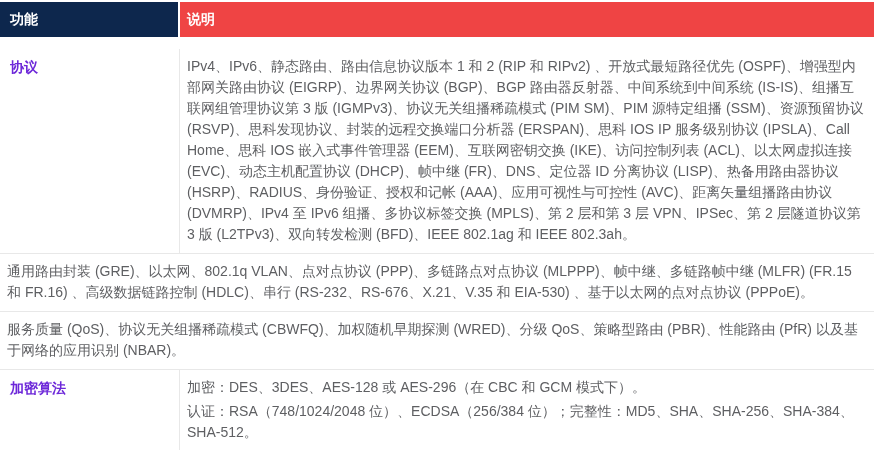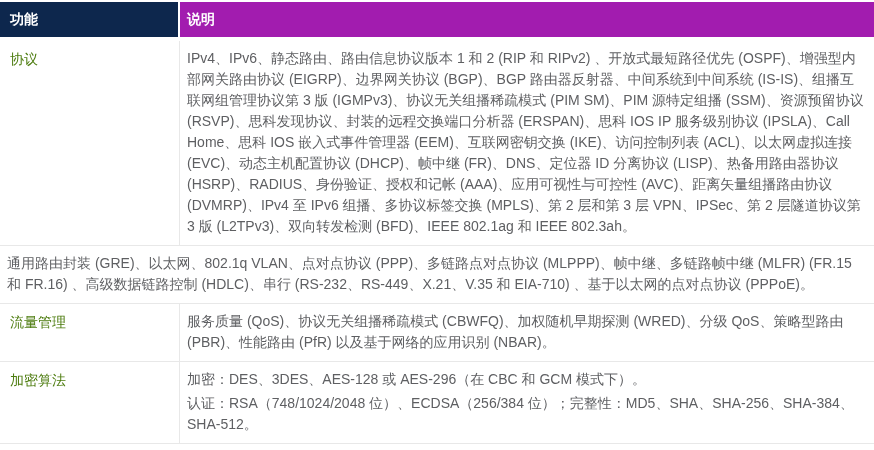--- a/index.html
+++ b/index.html
@@ -19,22 +19,22 @@
     display: flex;
     align-items: stretch;
     border-bottom: 1px solid #e8e8e8;
   }
   .row:last-child { border-bottom: 1px solid #e8e8e8; }
   .cell-feature {
     width: 180px;
     flex: 0 0 180px;
     padding: 8px 10px;
     border-right: 1px solid #e8e8e8;
-    color: #4d7c0f;
-    font-weight: 400;
+    color: #6d28d9;
+    font-weight: 700;
     font-size: 14px;
     line-height: 21px;
   }
   .cell-desc {
     flex: 1 1 auto;
     padding: 7px 10px 8px 7px;
     color: #5e5f62;
     font-size: 14px;
     line-height: 21px;
   }
@@ -46,56 +46,55 @@
     background: #0d274d;
     color: #ffffff;
     border-right: 2px solid #ffffff;
     display: flex;
     align-items: center;
     min-height: 35px;
     padding: 6px 10px;
     font-weight: 700;
   }
   .row.header .cell-desc {
-    background: #a21caf;
+    background: #ef4444;
     color: #ffffff;
     display: flex;
     align-items: center;
     min-height: 35px;
     padding: 6px 26px 6px 7px;
     font-weight: 700;
   }
   
-  .row.header { margin-bottom: 4px; }
+  .row.header { margin-bottom: 12px; }
 </style>
 </head>
 <body>
 
 <div class="spec-table">
 
   <div class="row header">
     <div class="cell-feature">功能</div>
     <div class="cell-desc">说明</div>
   </div>
 
   <div class="row">
     <div class="cell-feature">协议</div>
     <div class="cell-desc">
       <p>IPv4、IPv6、静态路由、路由信息协议版本 1 和 2 (RIP 和 RIPv2) 、开放式最短路径优先 (OSPF)、增强型内部网关路由协议 (EIGRP)、边界网关协议 (BGP)、BGP 路由器反射器、中间系统到中间系统 (IS-IS)、组播互联网组管理协议第 3 版 (IGMPv3)、协议无关组播稀疏模式 (PIM SM)、PIM 源特定组播 (SSM)、资源预留协议 (RSVP)、思科发现协议、封装的远程交换端口分析器 (ERSPAN)、思科 IOS IP 服务级别协议 (IPSLA)、Call Home、思科 IOS 嵌入式事件管理器 (EEM)、互联网密钥交换 (IKE)、访问控制列表 (ACL)、以太网虚拟连接 (EVC)、动态主机配置协议 (DHCP)、帧中继 (FR)、DNS、定位器 ID 分离协议 (LISP)、热备用路由器协议 (HSRP)、RADIUS、身份验证、授权和记帐 (AAA)、应用可视性与可控性 (AVC)、距离矢量组播路由协议 (DVMRP)、IPv4 至 IPv6 组播、多协议标签交换 (MPLS)、第 2 层和第 3 层 VPN、IPSec、第 2 层隧道协议第 3 版 (L2TPv3)、双向转发检测 (BFD)、IEEE 802.1ag 和 IEEE 802.3ah。</p>
     </div>
   </div>
 
   <div class="row">
     <div class="cell-desc">
-      <p>通用路由封装 (GRE)、以太网、802.1q VLAN、点对点协议 (PPP)、多链路点对点协议 (MLPPP)、帧中继、多链路帧中继 (MLFR) (FR.15 和 FR.16) 、高级数据链路控制 (HDLC)、串行 (RS-232、RS-449、X.21、V.35 和 EIA-710) 、基于以太网的点对点协议 (PPPoE)。</p>
+      <p>通用路由封装 (GRE)、以太网、802.1q VLAN、点对点协议 (PPP)、多链路点对点协议 (MLPPP)、帧中继、多链路帧中继 (MLFR) (FR.15 和 FR.16) 、高级数据链路控制 (HDLC)、串行 (RS-232、RS-676、X.21、V.35 和 EIA-530) 、基于以太网的点对点协议 (PPPoE)。</p>
     </div>
   </div>
 
   <div class="row">
-    <div class="cell-feature">流量管理</div>
     <div class="cell-desc">
       <p>服务质量 (QoS)、协议无关组播稀疏模式 (CBWFQ)、加权随机早期探测 (WRED)、分级 QoS、策略型路由 (PBR)、性能路由 (PfR) 以及基于网络的应用识别 (NBAR)。</p>
     </div>
   </div>
 
   <div class="row">
     <div class="cell-feature">加密算法</div>
     <div class="cell-desc">
       <p>加密：DES、3DES、AES-128 或 AES-296（在 CBC 和 GCM 模式下）。</p>
       <p>认证：RSA（748/1024/2048 位）、ECDSA（256/384 位）；完整性：MD5、SHA、SHA-256、SHA-384、SHA-512。</p>

